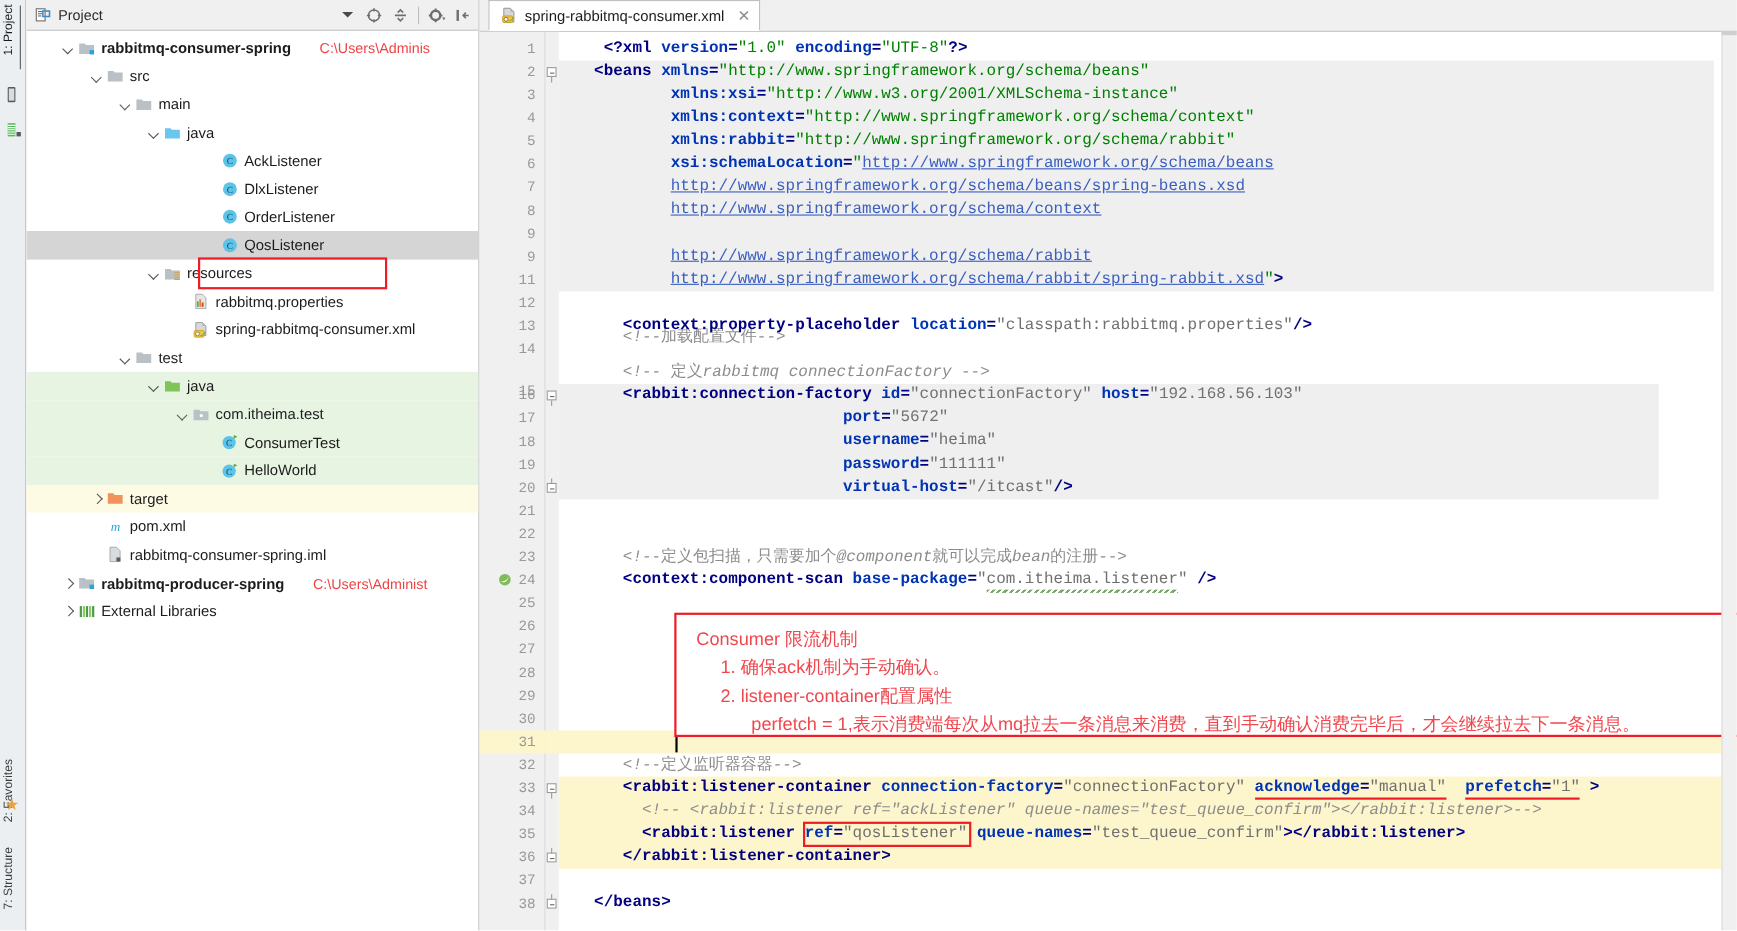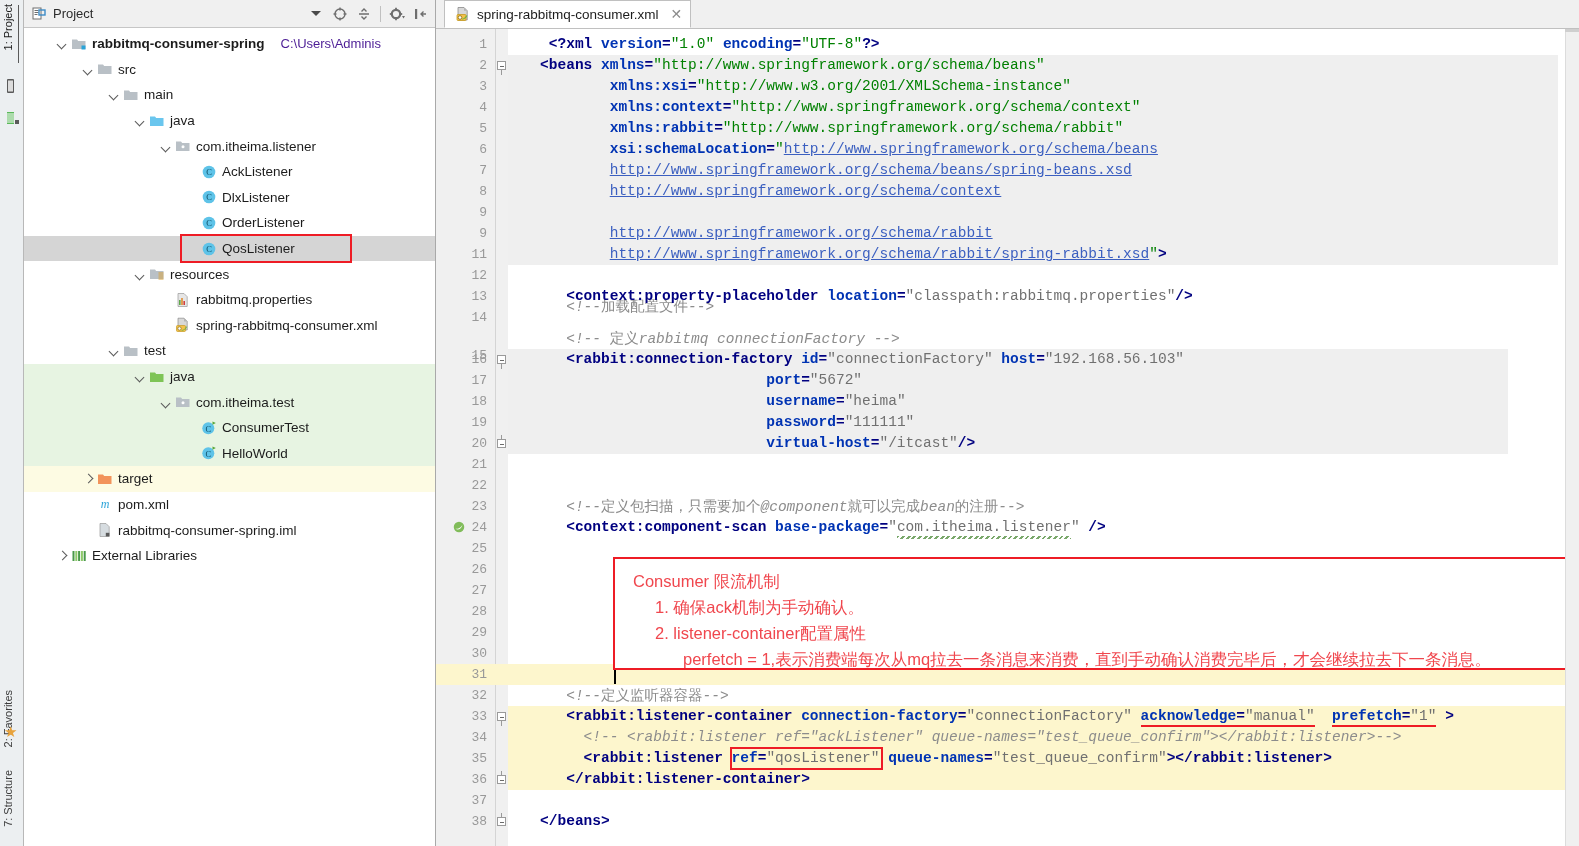--- a/index.html
+++ b/index.html
@@ -98,21 +98,21 @@
     left: 2px; top: 4px; width: 6px; height: 6px;
     border-width: 0 0 1.6px 1.6px; transform: rotate(-45deg);
   }
   .arrow.right::after {
     left: 3px; top: 3px; width: 6px; height: 6px;
     border-width: 1.6px 1.6px 0 0; transform: rotate(45deg);
   }
   .nodeicon { width: 16px; height: 16px; flex: none; margin-right: 5px; }
   .label { font-size: 13.5px; }
   .label.bold { font-weight: bold; }
-  .path { font-size: 13px; color: #4c1d95; margin-left: 16px; }
+  .path { font-size: 13px; color: #ef4444; margin-left: 26px; }
   .hl-box {
     position: absolute;
     border: 2px solid #ee1c25;
     pointer-events: none;
   }
 
   
   .editor-area {
     flex: 1; height: 846px; position: relative; background: #ffffff; overflow: hidden;
   }
@@ -298,29 +298,20 @@
         </div>
         <div class="row">
           <div style="width: 110px; flex: 0 0 auto;"></div>
           <div class="arrow down"></div>
           <svg viewBox="0 0 16 16" class="nodeicon">
             <path d="M1 3.5 h5 l1.2 1.4 H14.5 V13 H1 Z" fill="#6ac6ee"></path>
           </svg>
           <span class="label">java</span>
         </div>
         <div class="row">
-          <div style="width: 136px; flex: 0 0 auto;"></div>
-          <div class="arrow down"></div>
-          <svg viewBox="0 0 16 16" class="nodeicon">
-            <path d="M1 3.5 h5 l1.2 1.4 H14.5 V13 H1 Z" fill="#b9c0c6"></path>
-            <circle cx="8" cy="8.8" r="1.5" fill="#ffffff"></circle>
-          </svg>
-          <span class="label">com.itheima.listener</span>
-        </div>
-        <div class="row">
           <div style="width: 162px; flex: 0 0 auto;"></div>
           <div class="arrow "></div>
           <svg viewBox="0 0 16 16" class="nodeicon">
             <circle cx="8" cy="8" r="6.3" fill="#5ec3e8"></circle>
             <text x="8" y="11.4" font-size="8.5" font-family="Liberation Serif, serif" fill="#0b4b63" text-anchor="middle">C</text>
           </svg>
           <span class="label">AckListener</span>
         </div>
         <div class="row">
           <div style="width: 162px; flex: 0 0 auto;"></div>
@@ -448,20 +439,30 @@
           <span class="label">pom.xml</span>
         </div>
         <div class="row">
           <div style="width: 58px; flex: 0 0 auto;"></div>
           <div class="arrow "></div>
           <svg viewBox="0 0 16 16" class="nodeicon">
             <path d="M3 1.5 h6 l3.2 3.2 V14.5 H3 Z" fill="#d6dce0" stroke="#9a9a9a" stroke-width="0.7"></path>
             <rect x="8.8" y="10.8" width="3.6" height="3.6" fill="#5a5a5a"></rect>
           </svg>
           <span class="label">rabbitmq-consumer-spring.iml</span>
+        </div>
+        <div class="row">
+          <div style="width: 32px; flex: 0 0 auto;"></div>
+          <div class="arrow right"></div>
+          <svg viewBox="0 0 16 16" class="nodeicon">
+            <path d="M1 3.5 h5 l1.2 1.4 H14.5 V13 H1 Z" fill="#b9c0c6"></path>
+            <rect x="10.5" y="9.5" width="4" height="4" fill="#2aa3d8"></rect>
+          </svg>
+          <span class="label bold">rabbitmq-producer-spring</span>
+          <span class="path">C:\Users\Administ</span>
         </div>
         <div class="row">
           <div style="width: 32px; flex: 0 0 auto;"></div>
           <div class="arrow right"></div>
           <svg viewBox="0 0 16 16" class="nodeicon">
             <g>
               <rect x="1.5" y="3" width="2" height="10" fill="#4a9a4a"></rect>
               <rect x="4.3" y="3" width="2" height="10" fill="#8ec96a"></rect>
               <rect x="7.1" y="3" width="2" height="10" fill="#4a9a4a"></rect>
               <rect x="9.9" y="3" width="2" height="10" fill="#8ec96a"></rect>

